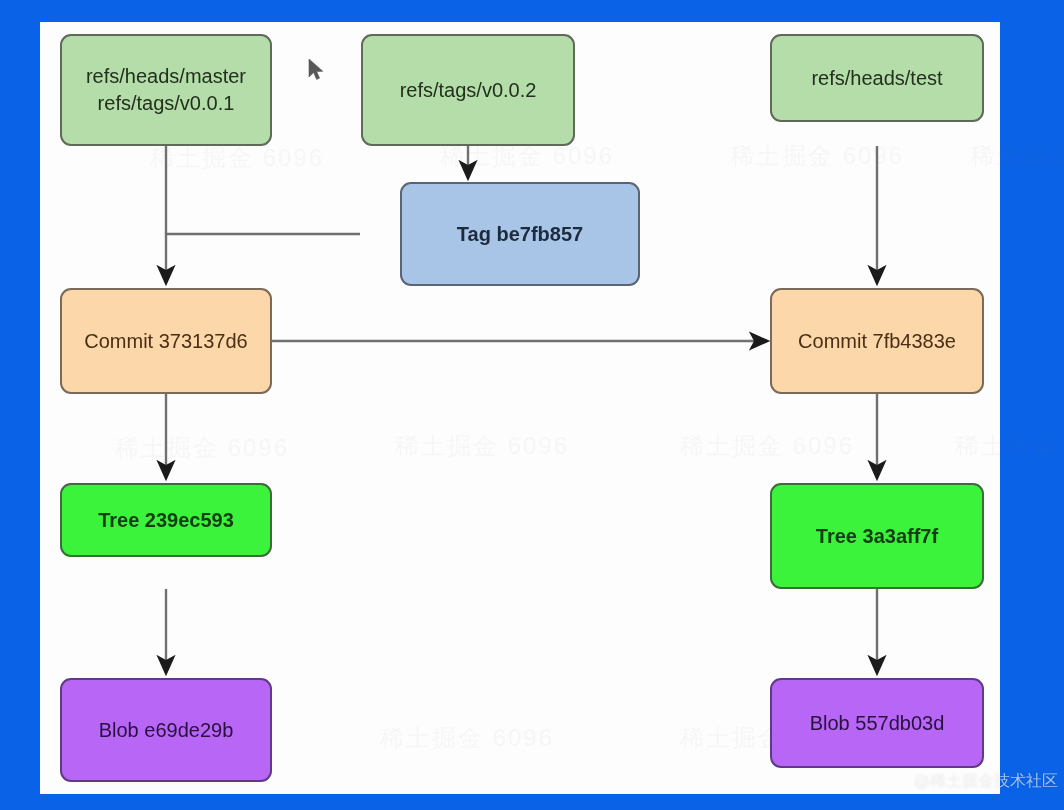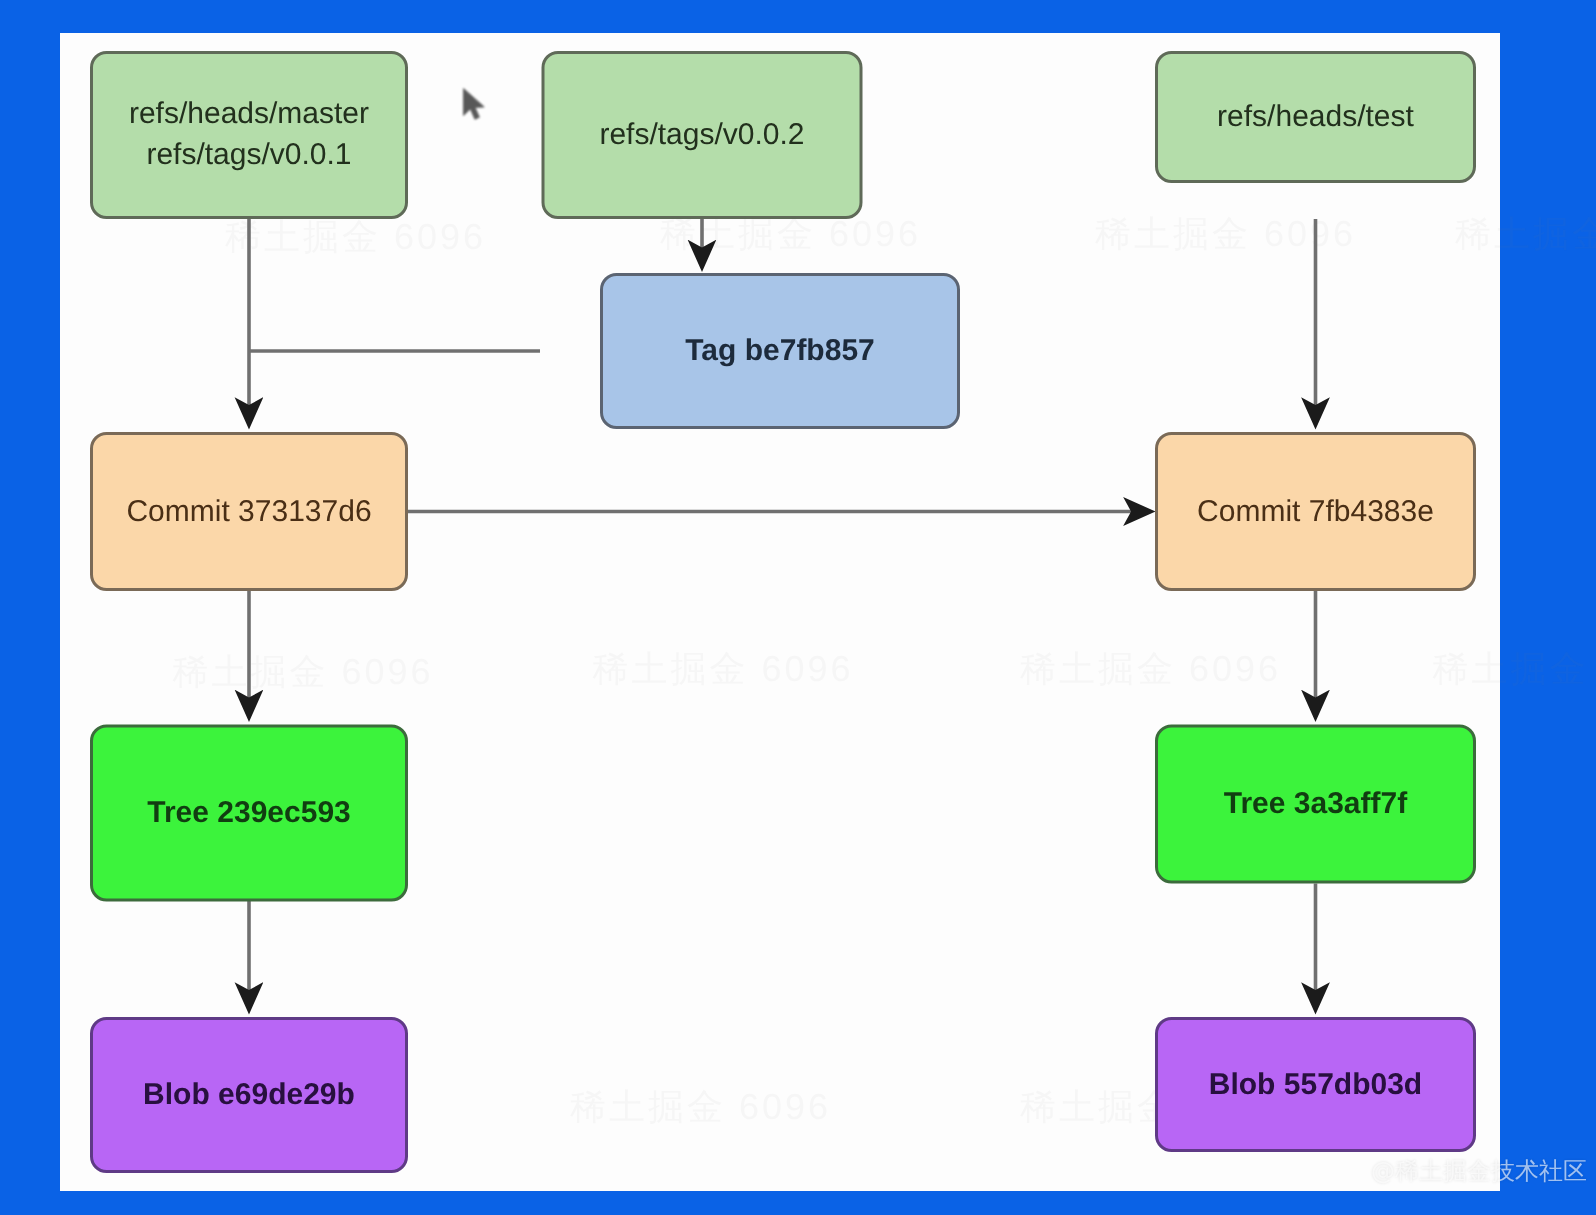--- a/index.html
+++ b/index.html
@@ -40,21 +40,21 @@
   .node.commit{
     background:#fbd7a9;border:2px solid #7a6a57;color:#4a2f16;
     font-weight:normal;
   }
   .node.tree{
     background:#3cf33c;border:2px solid #3c6b3c;color:#113d11;
     font-weight:bold;
   }
   .node.blob{
     background:#b866f5;border:2px solid #5f3a86;color:#28103f;
-    font-weight:bold;
+    font-weight:normal;
   }
   svg#edges{position:absolute;left:0;top:0;width:1064px;height:810px;pointer-events:none;}
   #cursor{position:absolute;left:306px;top:57px;width:22px;height:26px;
     pointer-events:none;filter:blur(0.7px);opacity:.72;}
   #corner-wm{
     position:absolute;right:6px;bottom:18px;
     font-size:16px;color:rgba(255,255,255,0.62);
     text-shadow:0 0 2px rgba(0,0,0,.12);
     white-space:nowrap;user-select:none;pointer-events:none;
     font-family:"DejaVu Sans",sans-serif;
@@ -126,21 +126,21 @@
   </div>
 
   <div class="node commit" style="left:60px;top:288px;width:212px;height:106px;">
     <span class="lbl">Commit 373137d6</span>
   </div>
 
   <div class="node commit" style="left:770px;top:288px;width:214px;height:106px;">
     <span class="lbl">Commit 7fb4383e</span>
   </div>
 
-  <div class="node tree" style="left:60px;top:483px;width:212px;height:118px;">
+  <div class="node tree" style="left:60px;top:483px;width:212px;height:74px;">
     <span class="lbl">Tree 239ec593</span>
   </div>
 
   <div class="node tree" style="left:770px;top:483px;width:214px;height:106px;align-items:center;">
     <span class="lbl">Tree 3a3aff7f</span>
   </div>
 
   <div class="node blob" style="left:60px;top:678px;width:212px;height:104px;">
     <span class="lbl">Blob e69de29b</span>
   </div>

